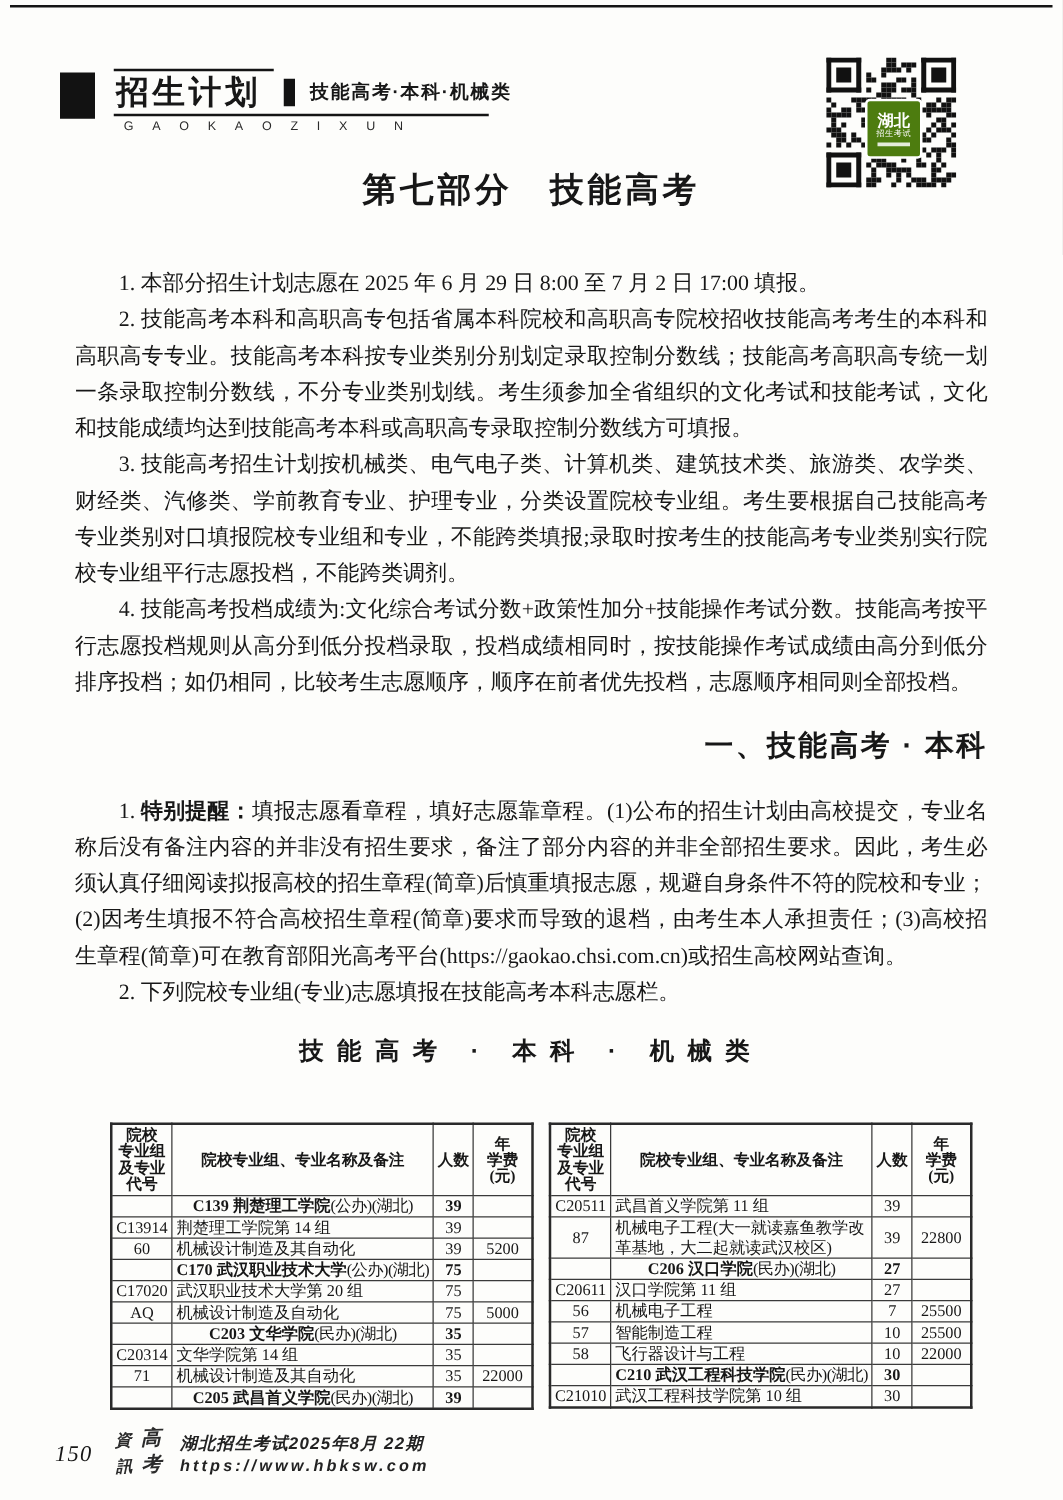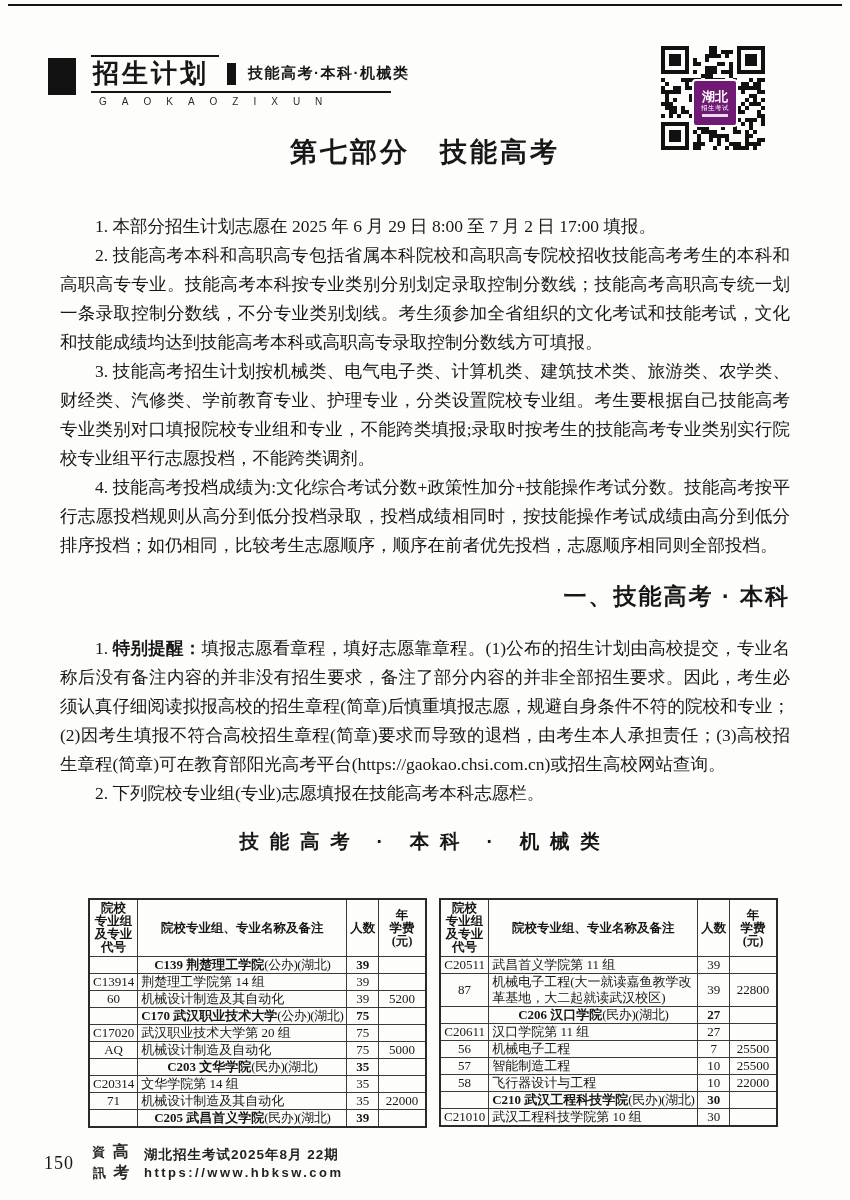--- a/index.html
+++ b/index.html
@@ -28,21 +28,21 @@
     border-top:2px solid #141414; margin-top:3px; padding:3px 0 0 8px;
     width:292px; font-family:"Liberation Sans", sans-serif; font-size:10px;
     letter-spacing:15px; color:#2a2a2a; white-space:nowrap;
   }
 
   
   .qr-wrap { position:absolute; top:46px; left:661px; width:104px; height:108px; }
   .qr-wrap svg { display:block; }
   .qr-label {
     position:absolute; top:33px; left:31px; width:42px; height:44px;
-    background:#701a75; border-radius:4px; border:2px solid #fff;
+    background:#4d7c0f; border-radius:4px; border:2px solid #fff;
     display:flex; flex-direction:column; align-items:center; justify-content:center;
     color:#fff; font-family:"Liberation Sans", sans-serif; text-align:center;
   }
   .qr-label .l1 { font-size:13px; font-weight:bold; line-height:15px; }
   .qr-label .l2 { font-size:6.5px; line-height:8px; letter-spacing:0.5px; }
   .qr-label .l3 { width:26px; height:3px; background:#fff; opacity:.85; margin-top:2px; }
 
   
   .doc-title {
     position:absolute; top:134px; left:0; width:100%; text-align:center;
@@ -72,21 +72,21 @@
   table.plan td { padding:0 3px; line-height:16px; font-size:13px; }
   td.c-code { text-align:center; font-size:12.5px; padding-right:2px; overflow:hidden; }
   td.c-name { text-align:left; overflow:hidden; }
   td.c-count { text-align:center; }
   td.c-fee { text-align:center; font-size:12.5px; }
   tr.school-row td.c-name { text-align:center; white-space:nowrap; letter-spacing:-0.4px; }
   tr.school-row td.c-count { font-weight:bold; }
   tr.school-row b { letter-spacing:0; }
 
   
-  .footer { position:absolute; left:44px; bottom:16px; display:flex; align-items:center; }
+  .footer { position:absolute; left:44px; bottom:16px; display:flex; align-items:center;font-style:italic; }
   .page-num { font-size:18px; letter-spacing:1px; margin-right:14px; }
   .seal {
     width:44px; height:42px; margin-right:12px; transform:rotate(-2deg);
     display:grid; grid-template-columns:1fr 1fr; grid-template-rows:1fr 1fr;
     font-weight:bold; font-size:16px; line-height:20px; text-align:center; color:#2b2b2b;
   }
   .seal span:nth-child(1), .seal span:nth-child(3) { font-size:13px; }
   .footer-lines { font-family:"Liberation Sans", sans-serif; font-weight:bold; color:#222; }
   .footer-line1 { font-size:13.5px; line-height:19px; letter-spacing:1px; }
   .footer-line2 { font-size:13px; line-height:18px; letter-spacing:2.5px; }

